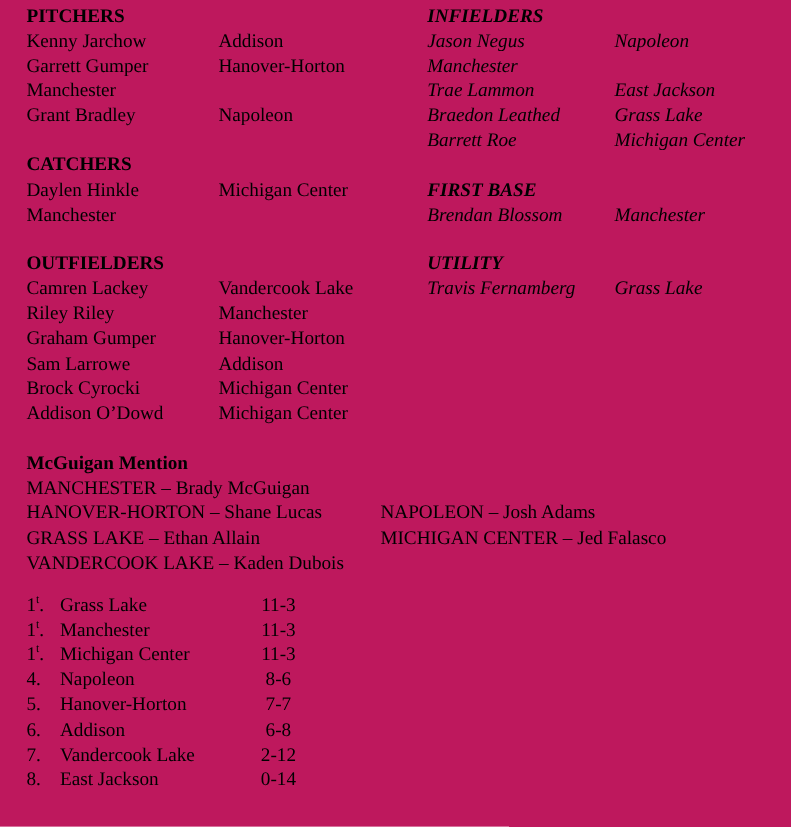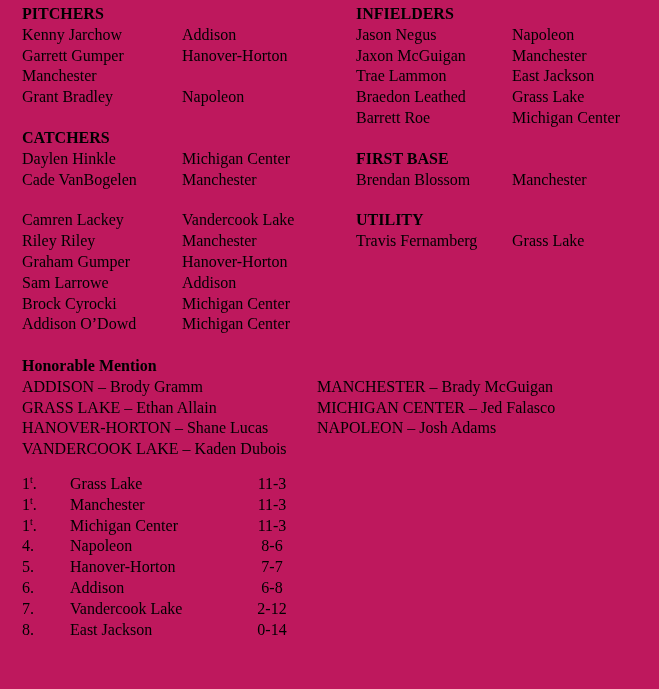--- a/index.html
+++ b/index.html
@@ -15,38 +15,38 @@
     padding: 4px 0 0 22px;
     overflow: hidden;
     background: #be185d;
     color: #000000;
     font-family: "Liberation Serif", "DejaVu Serif", serif;
     font-size: 16px;
     line-height: 20.8px;
   }
   .roster { display: flex; }
   .col-left  { flex: 0 0 334px; }
-  .col-right { flex: 1 1 auto; }
+  .col-right { flex: 1 1 auto; font-style: italic; }
   .section + .section { margin-top: 20px; }
   .sec-title { font-weight: bold; }
   .prow { display: flex; }
   .col-left  .pname { flex: 0 0 160px; white-space: nowrap; }
   .col-right .pname { flex: 0 0 156px; white-space: nowrap; }
   .pschool { white-space: nowrap; }
 
   .spacer-line { height: 20.8px; }
   .spacer-small { height: 14px; }
 
   .hm-title { font-weight: bold; }
   .hm-row { display: flex; }
   .hm-cell-left  { flex: 0 0 295px; white-space: nowrap; }
   .hm-cell-right { white-space: nowrap; }
 
   .st-title { font-weight: bold; }
-  .st-row { display: flex; gap: 20px; }
+  .st-row { display: flex; }
   .st-rank   { flex: 0 0 28px; white-space: nowrap; }
   .st-school { flex: 0 0 160px; white-space: nowrap; }
   .st-record { flex: 0 0 44px; text-align: center; white-space: nowrap; }
   sup {
     font-size: 10px;
     vertical-align: super;
     line-height: 0;
   }
 </style>
 </head>
@@ -74,25 +74,25 @@
             <span class="pschool">Napoleon</span>
           </div>
         </div>
         <div class="section">
           <div class="sec-title">CATCHERS</div>
           <div class="prow">
             <span class="pname">Daylen Hinkle</span>
             <span class="pschool">Michigan Center</span>
           </div>
           <div class="prow">
-            <span class="pname">Cade VanBogelen</span>
-            <span class="pschool">Manchester</span>
-          </div>
-        </div>
-        <div class="section">
+            <span class="pschool">Manchester</span>
+          </div>
+        </div>
+        <div class="section">
+          <div class="sec-title">OUTFIELDERS</div>
           <div class="prow">
             <span class="pname">Camren Lackey</span>
             <span class="pschool">Vandercook Lake</span>
           </div>
           <div class="prow">
             <span class="pname">Riley Riley</span>
             <span class="pschool">Manchester</span>
           </div>
           <div class="prow">
             <span class="pname">Graham Gumper</span>
@@ -113,21 +113,20 @@
         </div>
       </div>
     <div class="col-right" id="col-right">
         <div class="section">
           <div class="sec-title">INFIELDERS</div>
           <div class="prow">
             <span class="pname">Jason Negus</span>
             <span class="pschool">Napoleon</span>
           </div>
           <div class="prow">
-            <span class="pname">Jaxon McGuigan</span>
             <span class="pschool">Manchester</span>
           </div>
           <div class="prow">
             <span class="pname">Trae Lammon</span>
             <span class="pschool">East Jackson</span>
           </div>
           <div class="prow">
             <span class="pname">Braedon Leathed</span>
             <span class="pschool">Grass Lake</span>
           </div>
@@ -149,33 +148,32 @@
             <span class="pname">Travis Fernamberg</span>
             <span class="pschool">Grass Lake</span>
           </div>
         </div>
       </div>
   </div>
 
   <div class="spacer-line"></div>
 
   <div>
-    <div class="hm-title">Honorable Mention</div>
+    <div class="hm-title">McGuigan Mention</div>
     <div id="hm-rows">
         <div class="hm-row">
-          <span class="hm-cell-left">ADDISON – Brody Gramm</span>
           <span class="hm-cell-right">MANCHESTER – Brady McGuigan</span>
+        </div>
+        <div class="hm-row">
+          <span class="hm-cell-left">HANOVER-HORTON – Shane Lucas</span>
+          <span class="hm-cell-right">NAPOLEON – Josh Adams</span>
         </div>
         <div class="hm-row">
           <span class="hm-cell-left">GRASS LAKE – Ethan Allain</span>
           <span class="hm-cell-right">MICHIGAN CENTER – Jed Falasco</span>
-        </div>
-        <div class="hm-row">
-          <span class="hm-cell-left">HANOVER-HORTON – Shane Lucas</span>
-          <span class="hm-cell-right">NAPOLEON – Josh Adams</span>
         </div>
         <div class="hm-row">
           <span class="hm-cell-left">VANDERCOOK LAKE – Kaden Dubois</span>
         </div>
       </div>
   </div>
 
   <div class="spacer-small"></div>
 
   <div>

